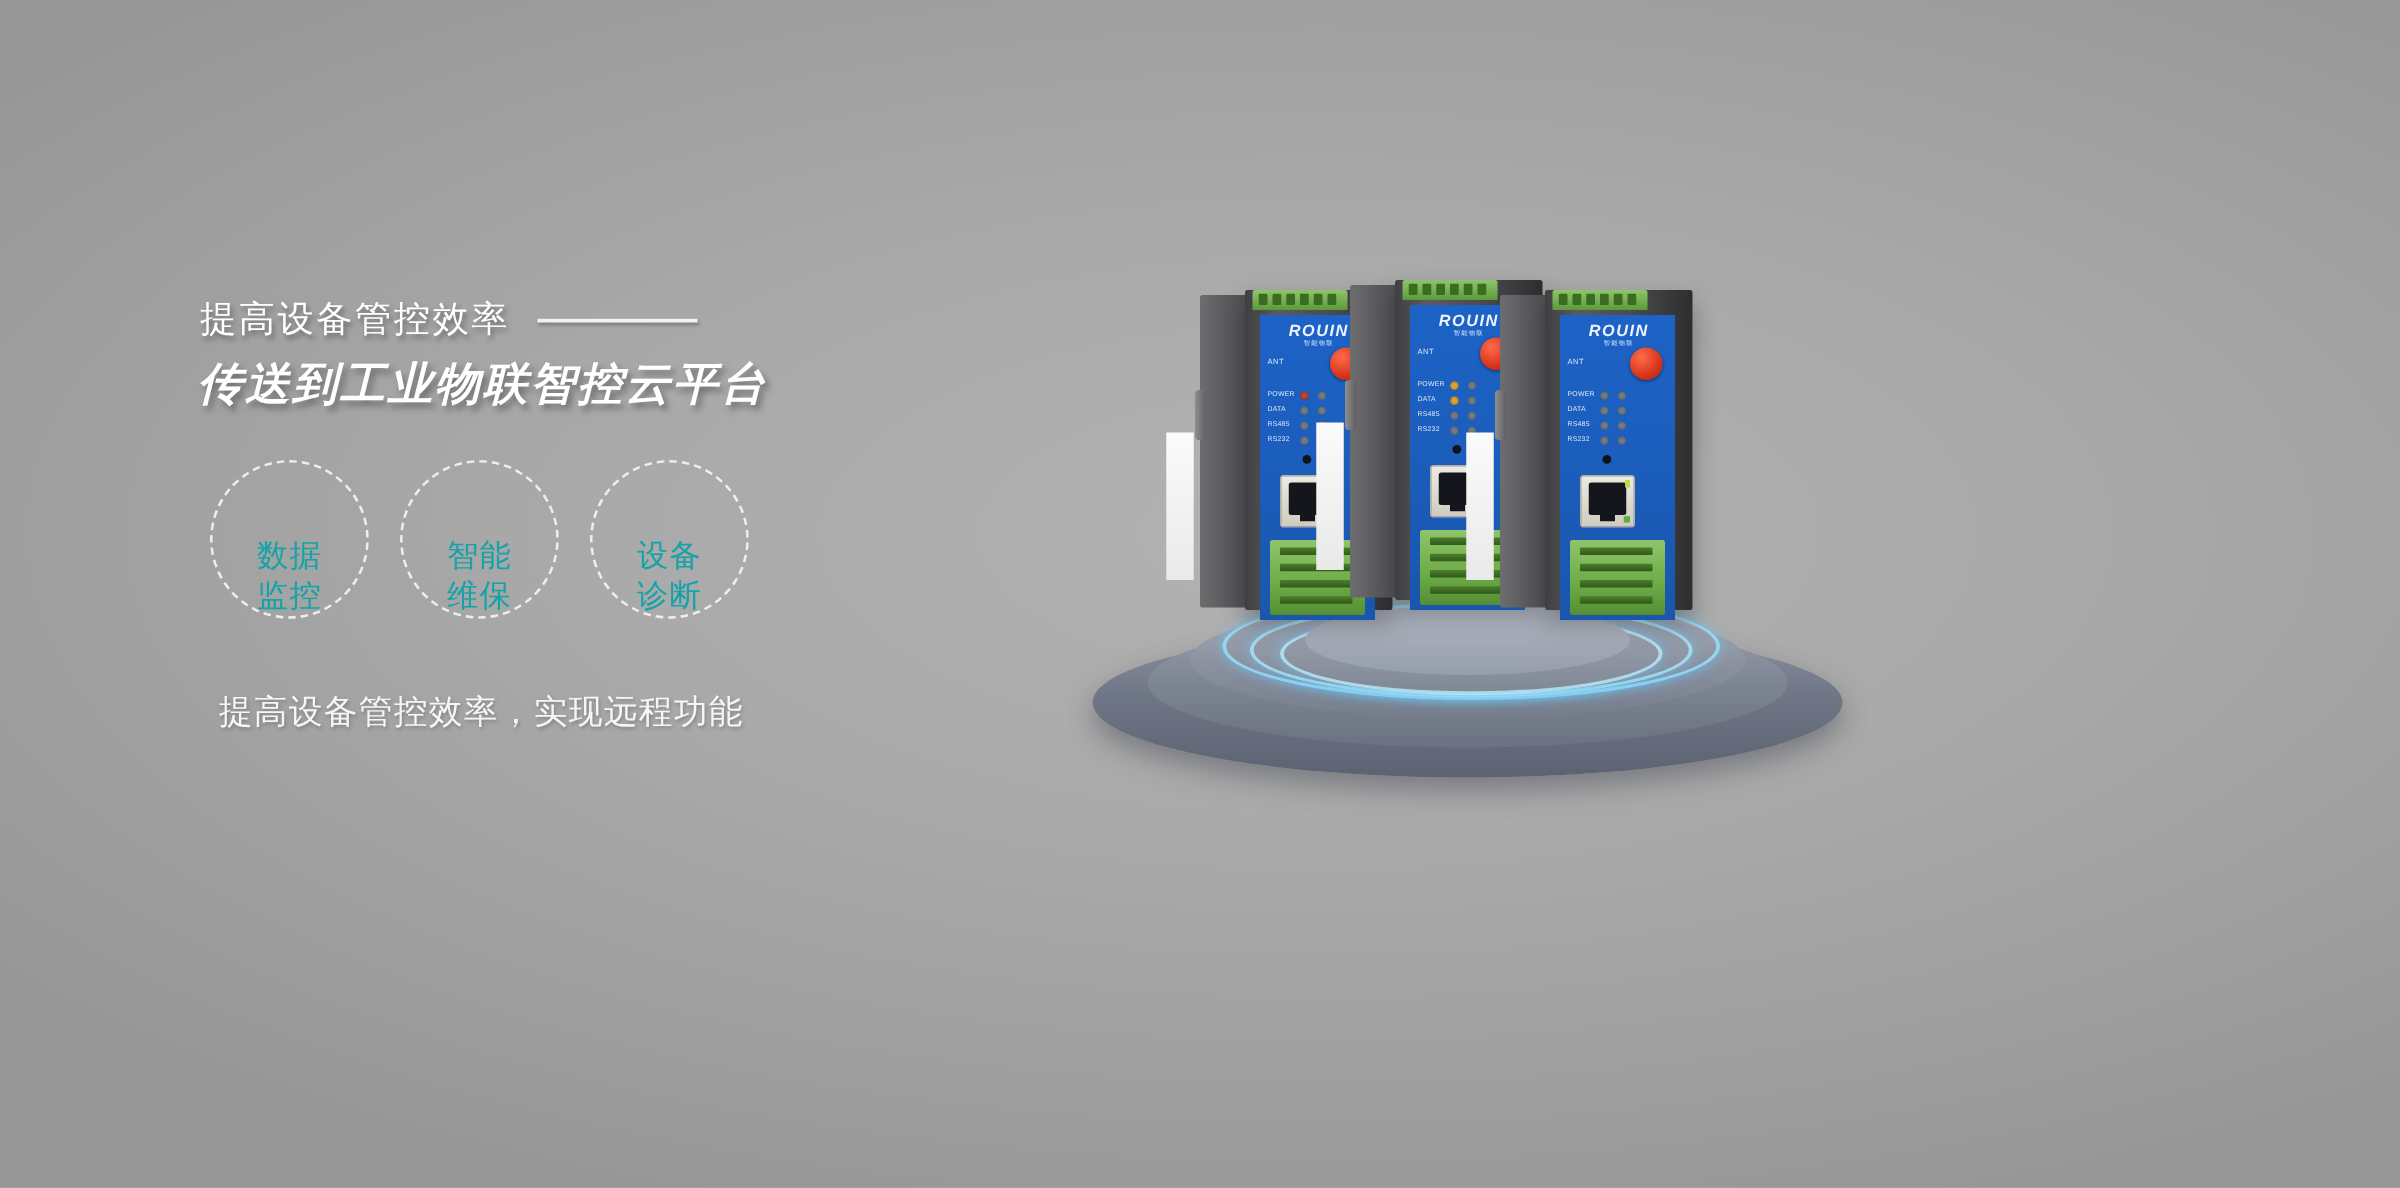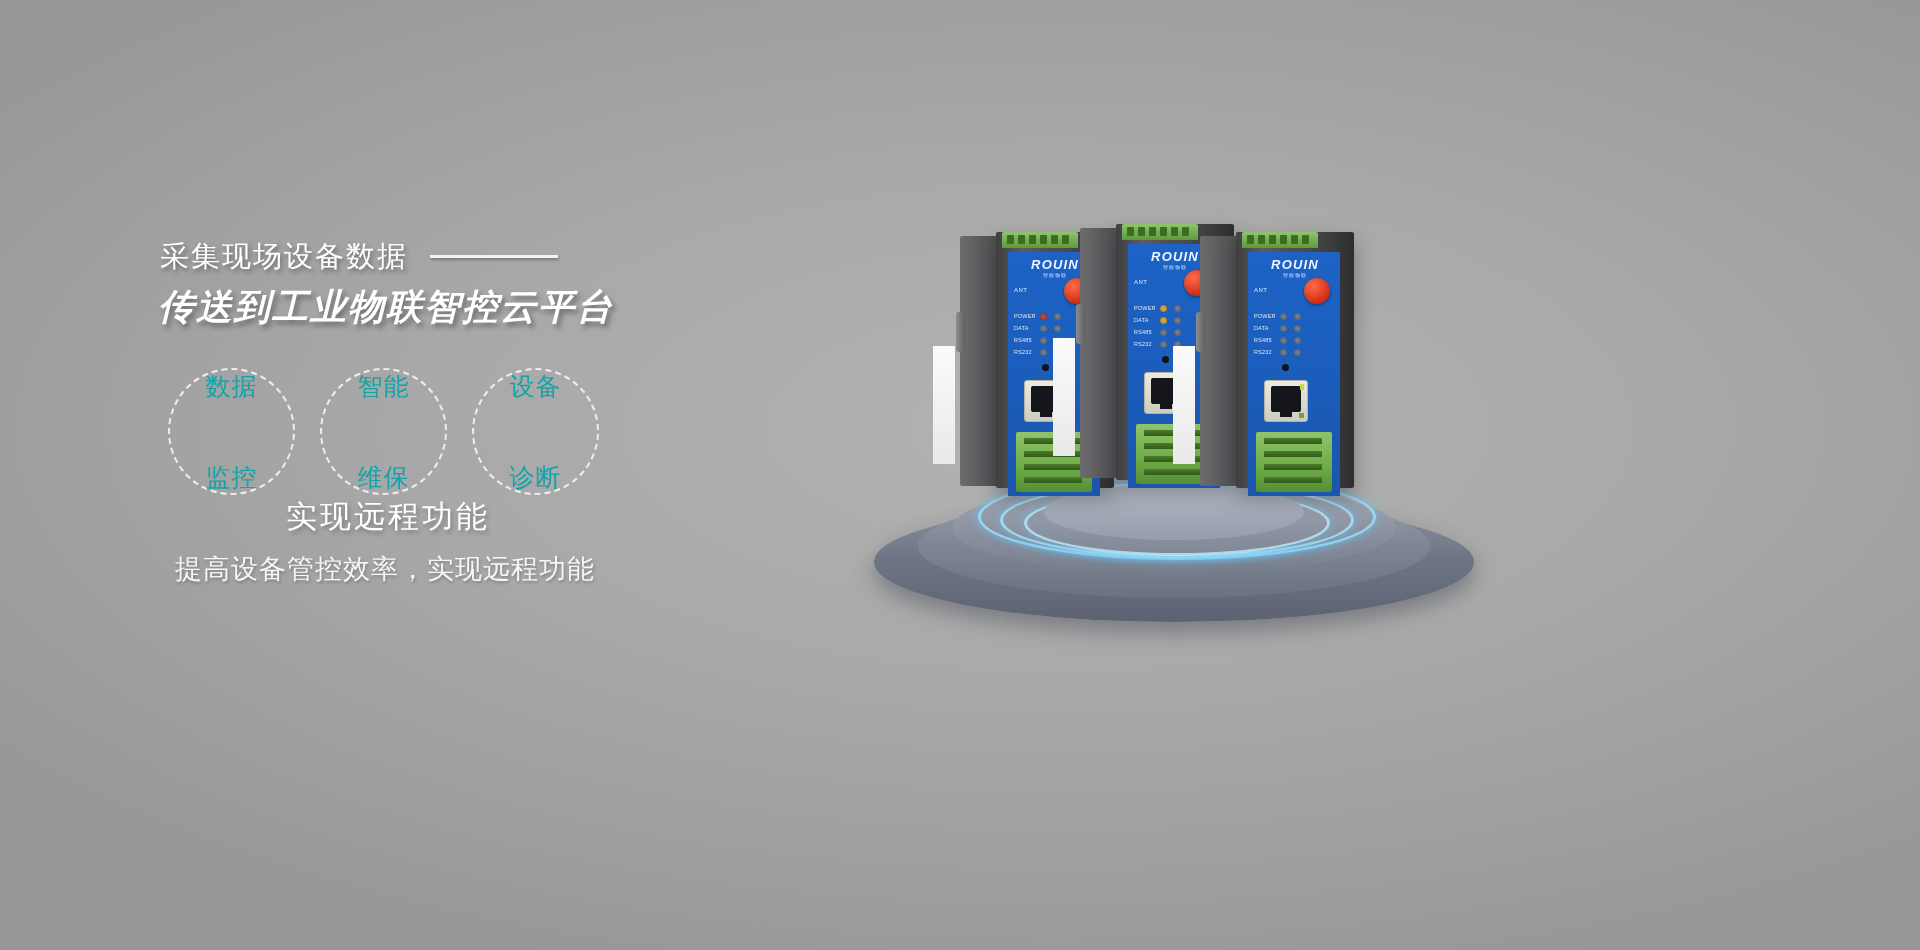--- a/index.html
+++ b/index.html
@@ -39,21 +39,21 @@
     letter-spacing:2px;white-space:nowrap;line-height:1.22;
     font-style:italic;
     text-shadow:3px 4px 5px rgba(70,70,70,.6);
   }
 
   
   .circles{position:absolute;left:168px;top:368px;display:flex;gap:0px;}
   .circle{
     width:127px;height:127px;border-radius:50%;
     border:2px dashed #eeeeee;
-    display:flex;flex-direction:column;align-items:center;justify-content:space-between;
+    display:flex;flex-direction:column;align-items:center;justify-content:flex-end;
     margin-right:25px;
     box-sizing:border-box;
   }
   .circle span{
     display:block;
     color:#13a3a8;
     font-size:25px;
     line-height:1.28;
     letter-spacing:1px;
     text-align:center;
@@ -191,42 +191,41 @@
   }
 </style>
 </head>
 <body>
 
 <div class="stage">
 
   <div class="copy">
 
     <div class="kicker-row">
-      <div class="kicker">采集现场设备数据</div>
+      <div class="kicker">提高设备管控效率</div>
       <div class="kicker-rule"></div>
     </div>
 
     <div class="headline">传送到工业物联智控云平台</div>
 
     <div class="circles">
       <div class="circle">
         <span>数据</span>
         <span>监控</span>
       </div>
       <div class="circle">
         <span>智能</span>
         <span>维保</span>
       </div>
       <div class="circle">
         <span>设备</span>
         <span>诊断</span>
       </div>
     </div>
 
-    <div class="subhead">实现远程功能</div>
     <div class="tagline">提高设备管控效率，实现远程功能</div>
   </div>
 
   <div class="scene">
 
     <div class="dais">
       <div class="dais-outer"></div>
       <div class="dais-inner"></div>
       <div class="dais-top"></div>
       <div class="ring r1"></div>

